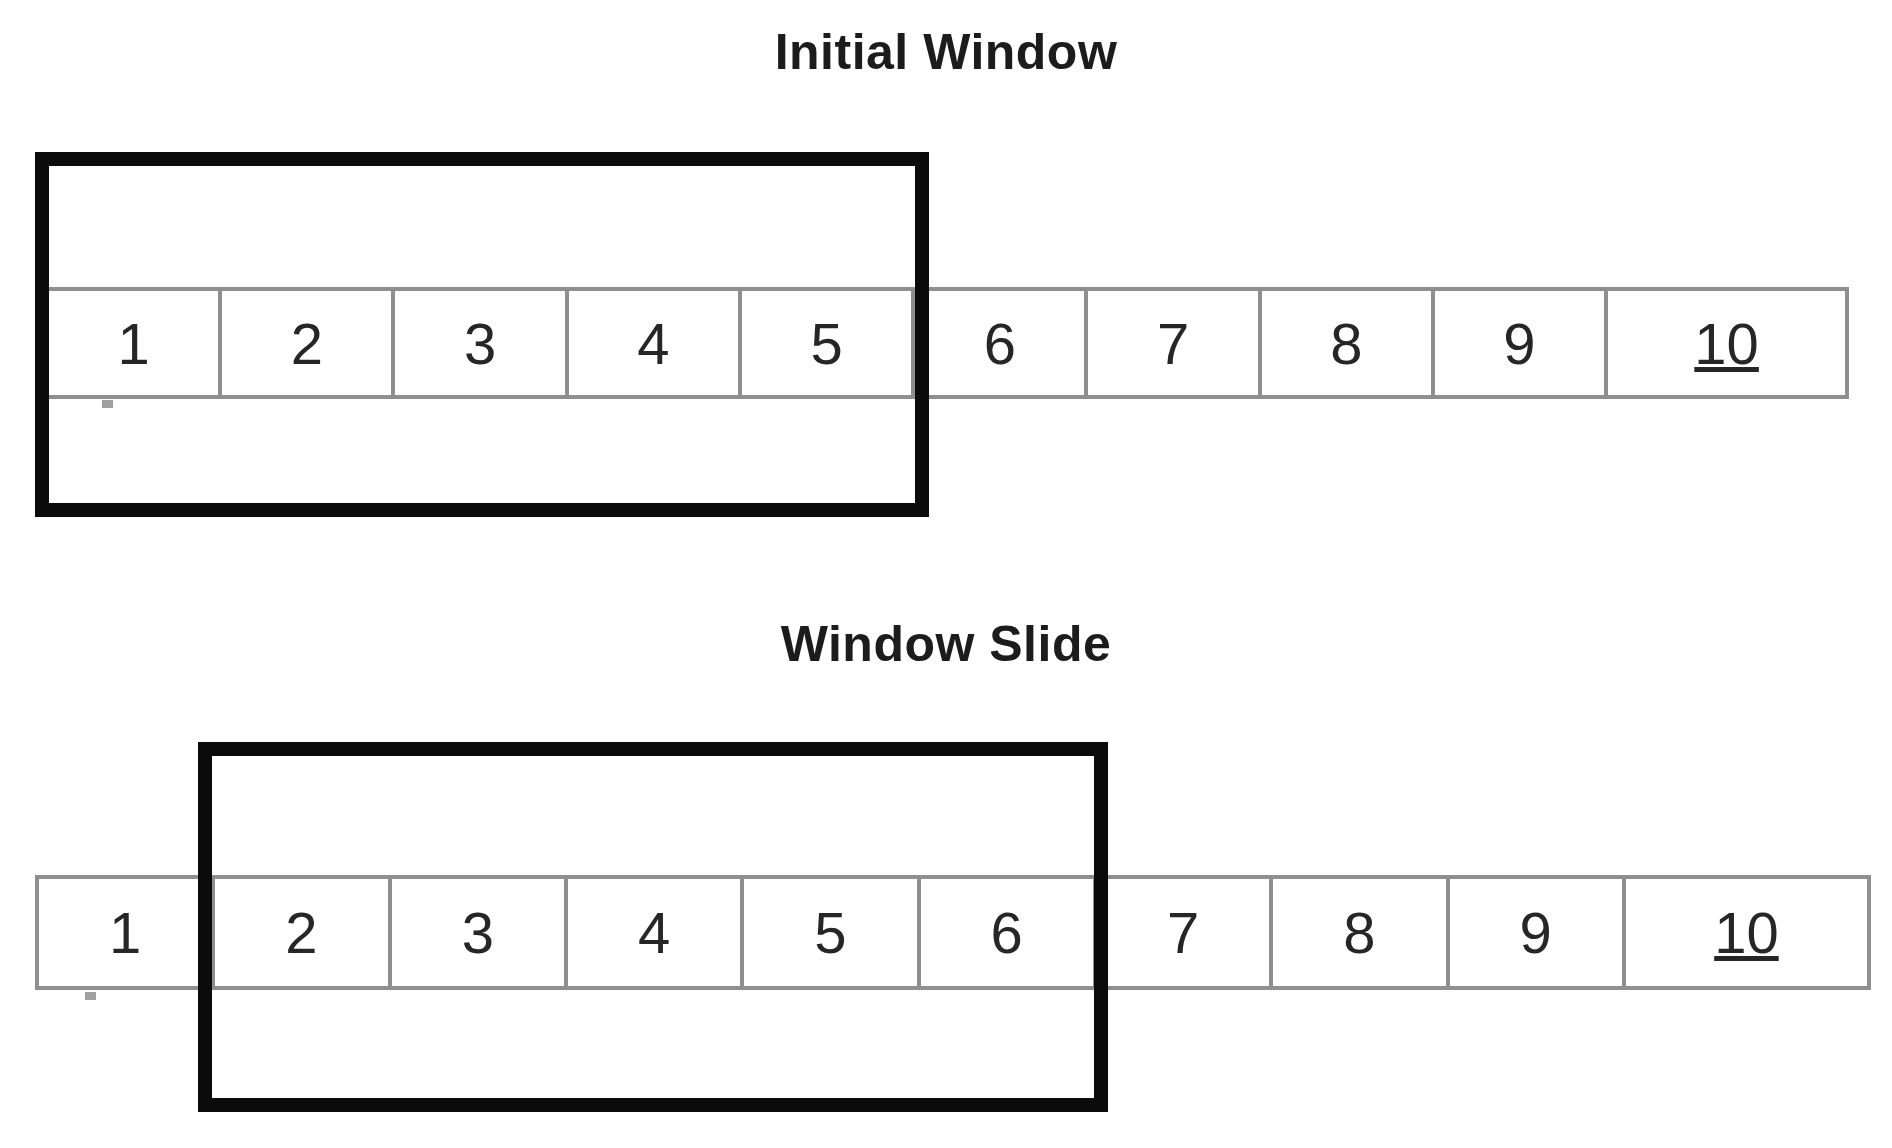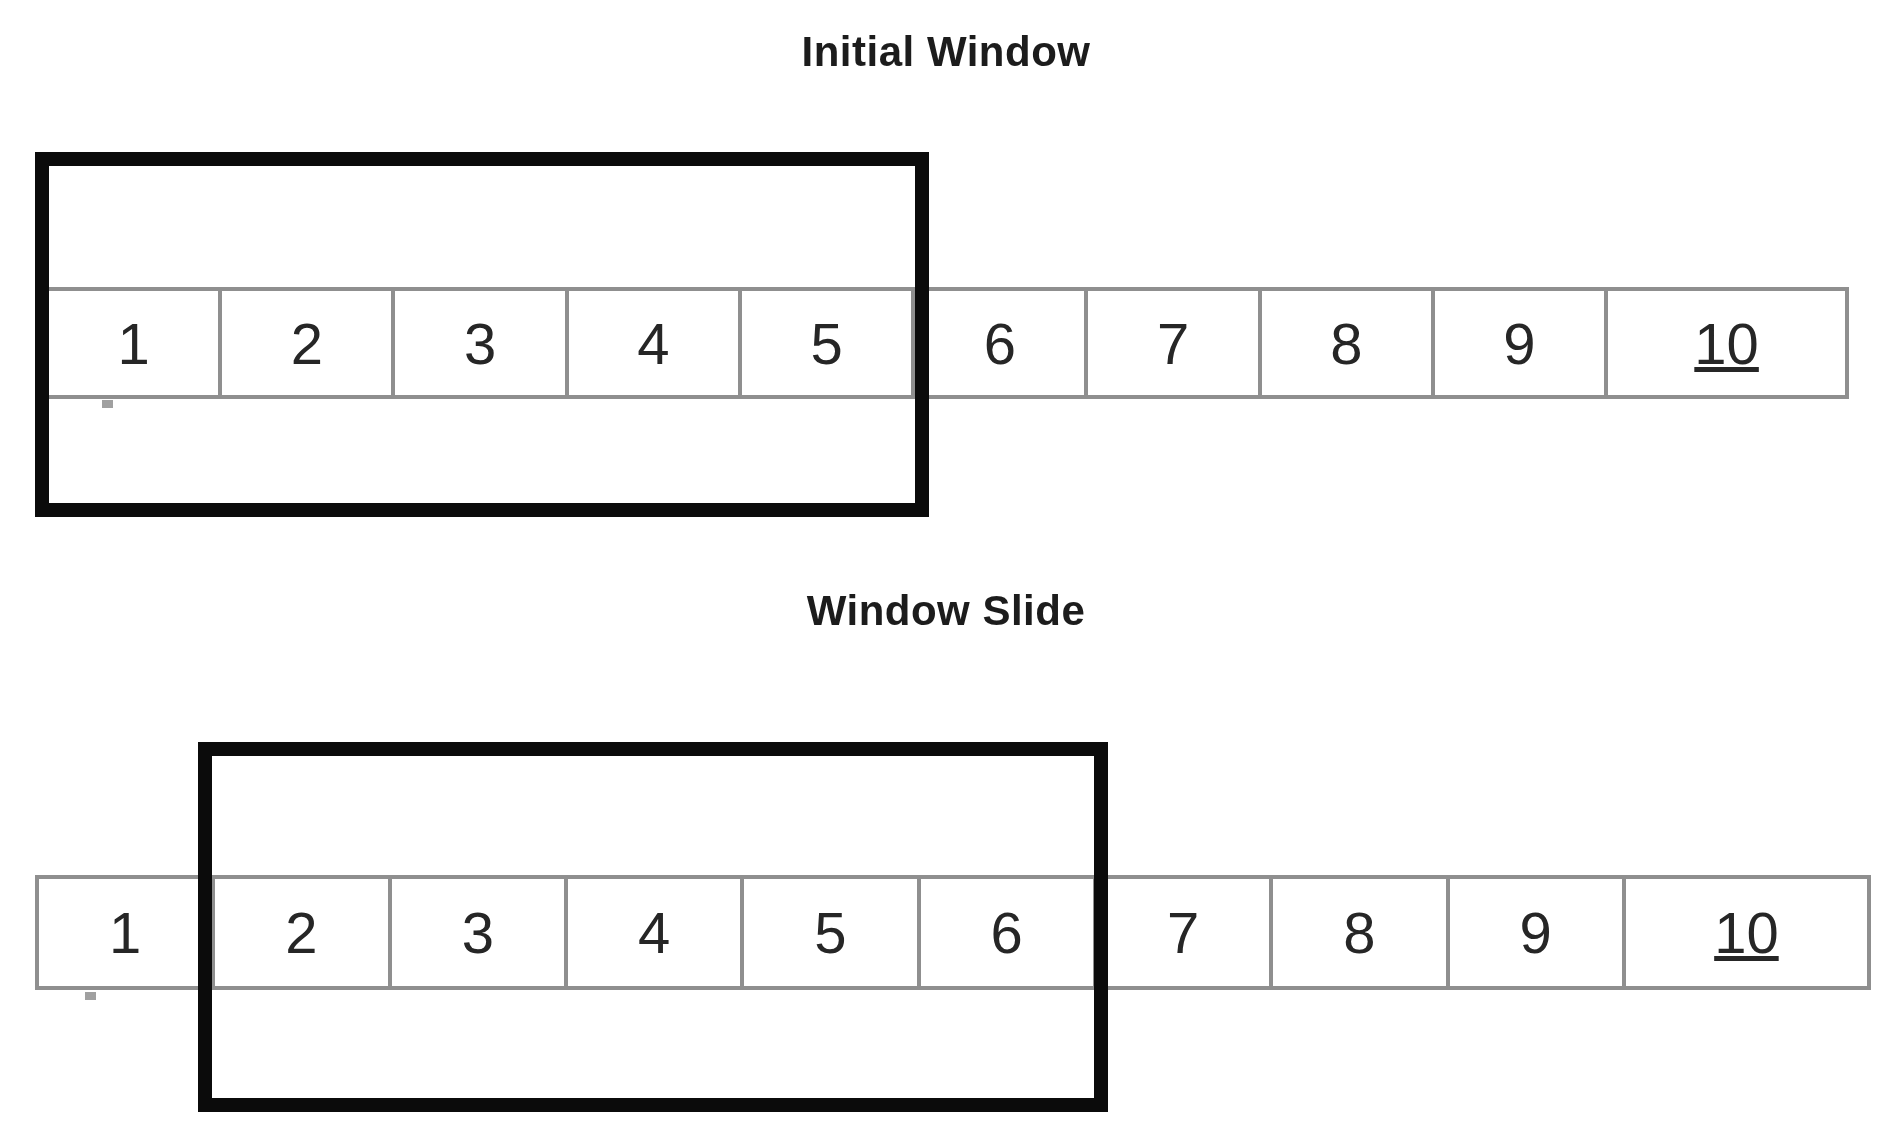--- a/index.html
+++ b/index.html
@@ -18,28 +18,28 @@
   }
   .canvas {
     position: relative;
     width: 1892px; height: 1148px;
     background: var(--background);
   }
   .diagram-title {
     position: absolute;
     left: 0; width: 1892px;
     text-align: center;
-    font-size: 42px;
+    font-size: 50px;
     font-weight: bold;
     line-height: 50px;
     color: var(--title);
     letter-spacing: 0.5px;
   }
   .title-1 { top: 27px; }
-  .title-2 { top: 586px; }
+  .title-2 { top: 619px; }
   .array-row {
     position: absolute;
     display: flex;
     align-items: stretch;
     background: var(--background);
   }
   .row-1 { left: 45px; top: 287px; width: 1804px; height: 112px; }
   .row-2 { left: 35px; top: 875px; width: 1836px; height: 115px; }
   .array-cell {
     flex: 1 1 0;

